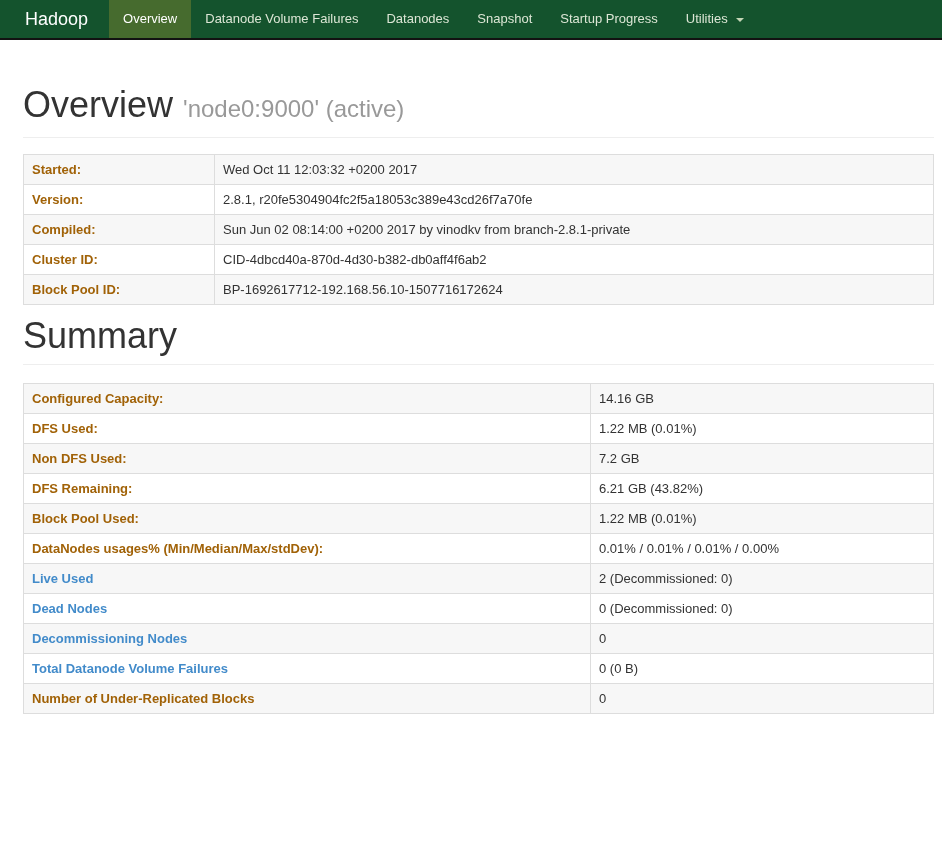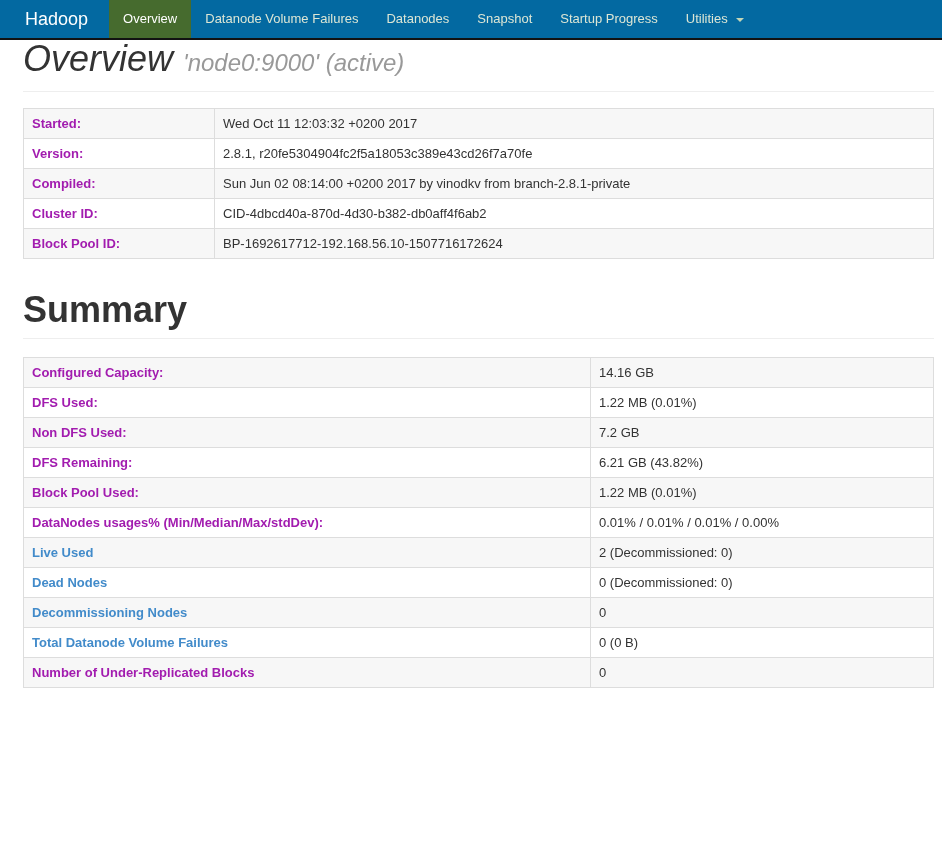--- a/index.html
+++ b/index.html
@@ -9,21 +9,21 @@
     height: 855px;
     overflow: hidden;
     background: #fff;
     font-family: "Liberation Sans", "DejaVu Sans", sans-serif;
     color: #333;
   }
 
   
   .navbar {
     height: 38px;
-    background: #0369a1;
+    background: #14532d;
     border-bottom: 2px solid #121212;
     display: flex;
     align-items: stretch;
     white-space: nowrap;
   }
   .navbar-brand {
     color: #ffffff;
     font-size: 18px;
     line-height: 38px;
     padding: 0 21px 0 25px;
@@ -47,43 +47,43 @@
     border-right: 4px solid transparent;
     margin-left: 5px;
     vertical-align: middle;
   }
 
   
   .container { margin: 0 8px 0 23px; }
 
   h1 { font-weight: normal; font-size: 36px; color: #333; margin: 0; line-height: 38px; }
   h1 .subtitle { color: #999; font-size: 24px; font-weight: normal; }
-  .page-header h1 { margin-bottom: 9px; font-style: italic; }
+  .page-header h1 { margin-top: 46px; margin-bottom: 9px; }
   hr { border: none; border-top: 1px solid #eee; margin: 0 0 16px 0; }
 
-  .summary-header h1 { margin-top: 32px; margin-bottom: 9px; font-weight: bold; }
+  .summary-header h1 { margin-top: 12px; margin-bottom: 9px; }
 
   .summary-text { margin-top: 18px; }
   .summary-text p { margin: 0 0 10px 0; font-size: 13px; line-height: 15px; }
 
   
   table {
     width: 100%;
     border-collapse: collapse;
     font-size: 13px;
     border: 1px solid #ddd;
   }
   td {
     padding: 7px 8px;
     line-height: 15px;
     border: 1px solid #ddd;
     vertical-align: top;
   }
   tbody tr:nth-child(odd) { background: #f7f7f7; }
-  td.row-label { font-weight: bold; color: #a21caf; }
+  td.row-label { font-weight: bold; color: #a16207; }
   .info-table td.row-label { width: 174px; }
   .summary-table { margin-top: 12px; }
   .summary-table td.row-label { width: 550px; margin-top: 46px; }
   tr.linkrow td.row-label { color: #428bca; cursor: pointer; }
 </style>
 </head>
 <body>
 
 <nav class="navbar">
   <a class="navbar-brand">Hadoop</a>

